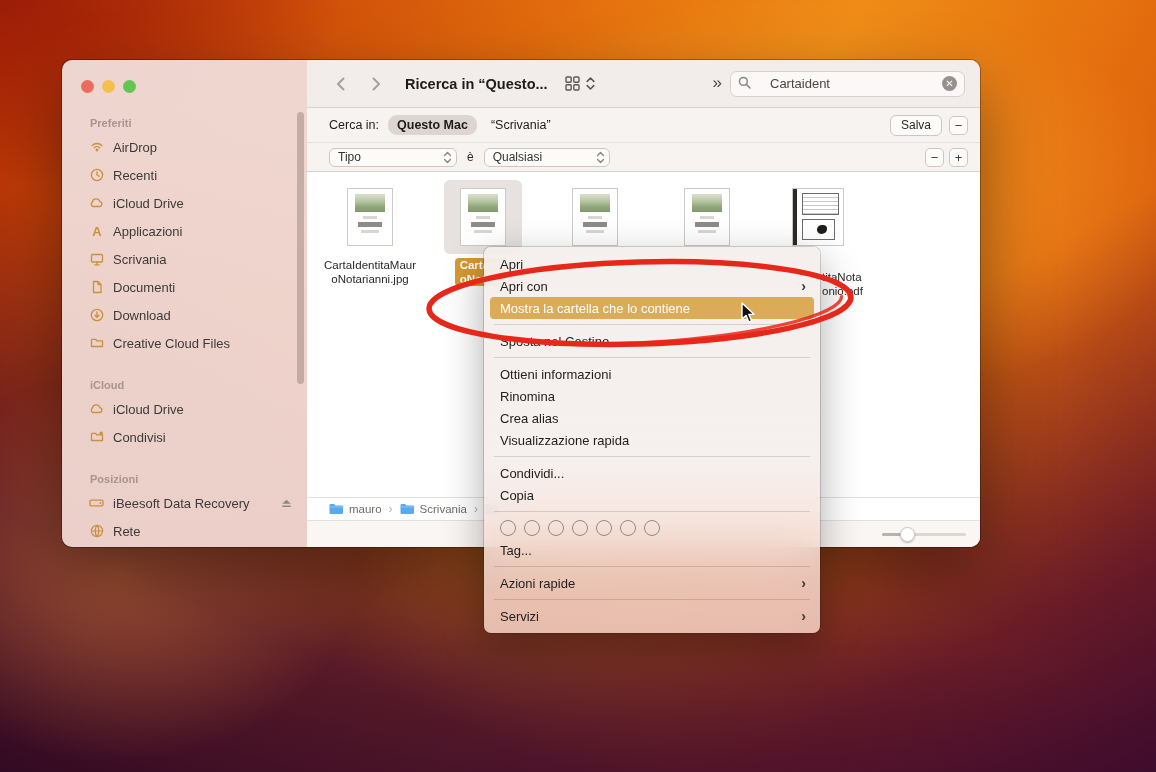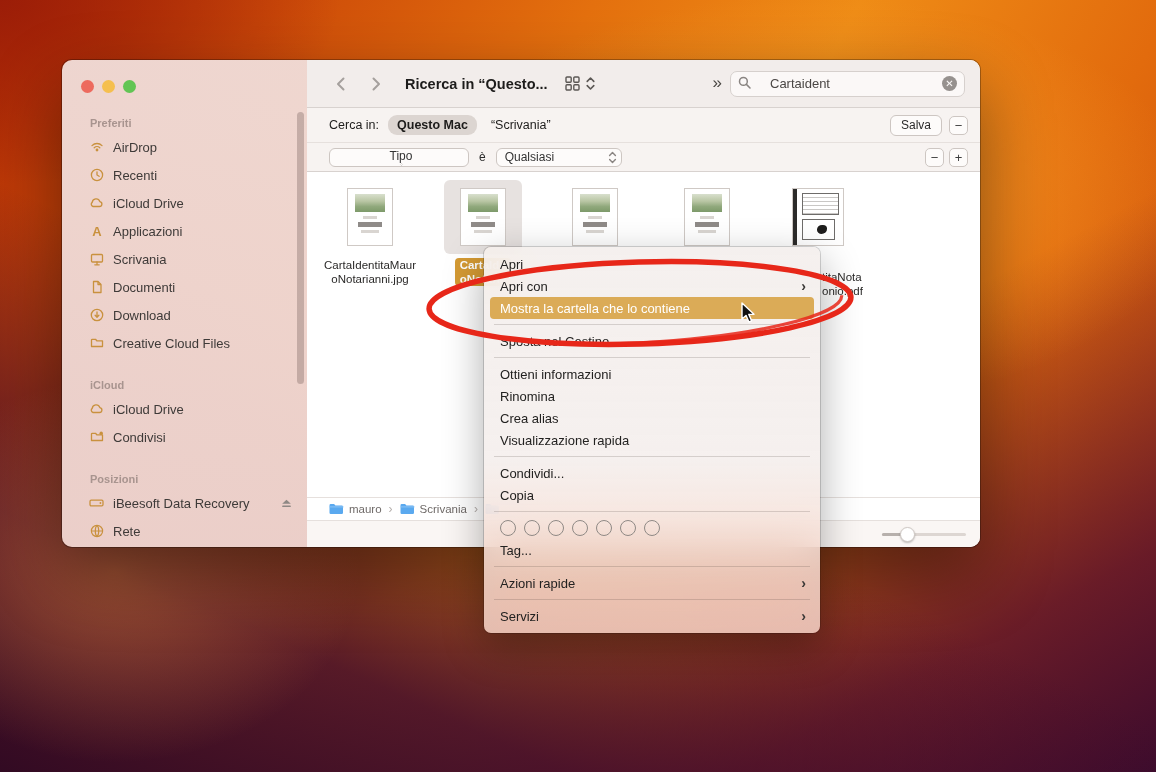--- a/index.html
+++ b/index.html
@@ -78,21 +78,21 @@
   
   .filter-row{
     height:29px; flex:0 0 29px; background:#f7f3f1; border-bottom:1px solid #d8d2cf;
     display:flex; align-items:center; padding:0 12px 0 22px; font-size:12px; color:#2a2a2a;
   }
   .select{
     height:19px; background:#fdfbfa; border:1px solid #cdc6c2; border-radius:6px;
     display:flex; align-items:center; padding:0 4px 0 8px; color:#333;
   }
   .select .stx{ flex:1; }
-  .select.w1{ width:140px;flex-direction:column; } .select.w2{ width:126px; }
+  .select.w1{ width:128px; } .select.w2{ width:126px; }
   .conn{ margin:0 10px; }
   .filter-row .right{ margin-left:auto; display:flex; gap:5px; }
 
   
   .content{ flex:1; position:relative; background:#fff; }
   .tile{ position:absolute; width:100px; top:8px; display:flex; flex-direction:column; align-items:center; }
   .thumbwrap{ width:78px; height:74px; display:flex; align-items:center; justify-content:center; border-radius:6px; }
   .thumbwrap.sel{ background:#e7e2e0; }
   .jpgthumb{
     width:46px; height:58px; background:#fff; border:1px solid #cfc9c5;

